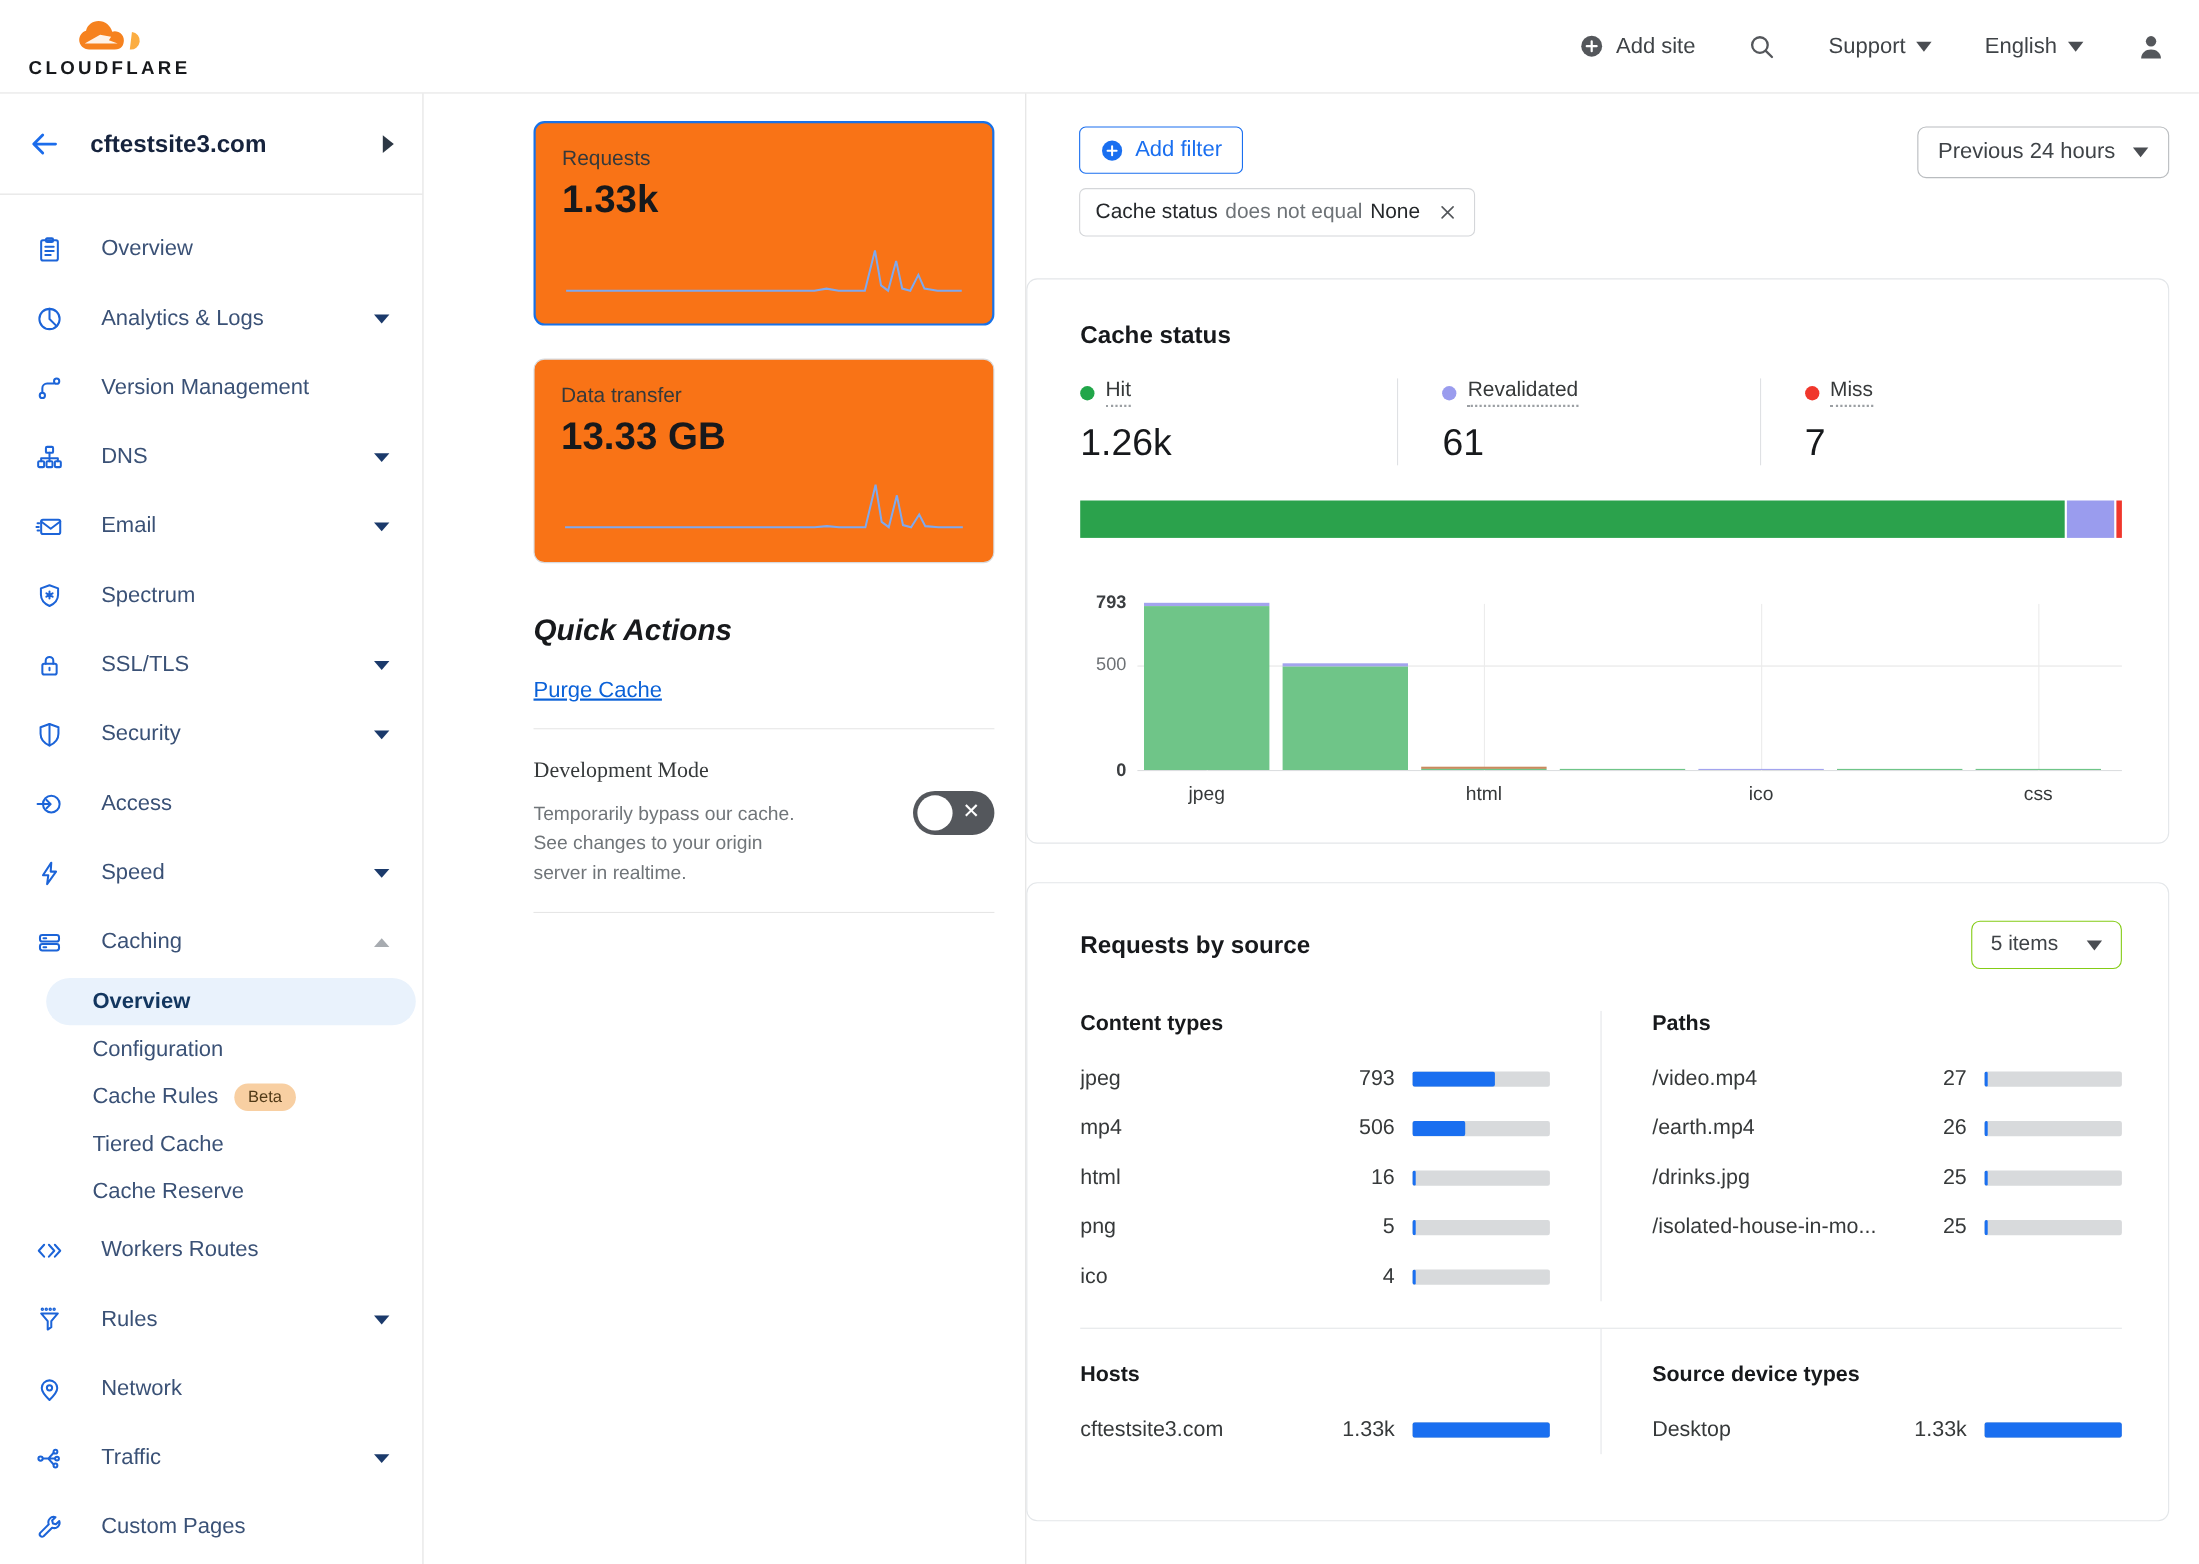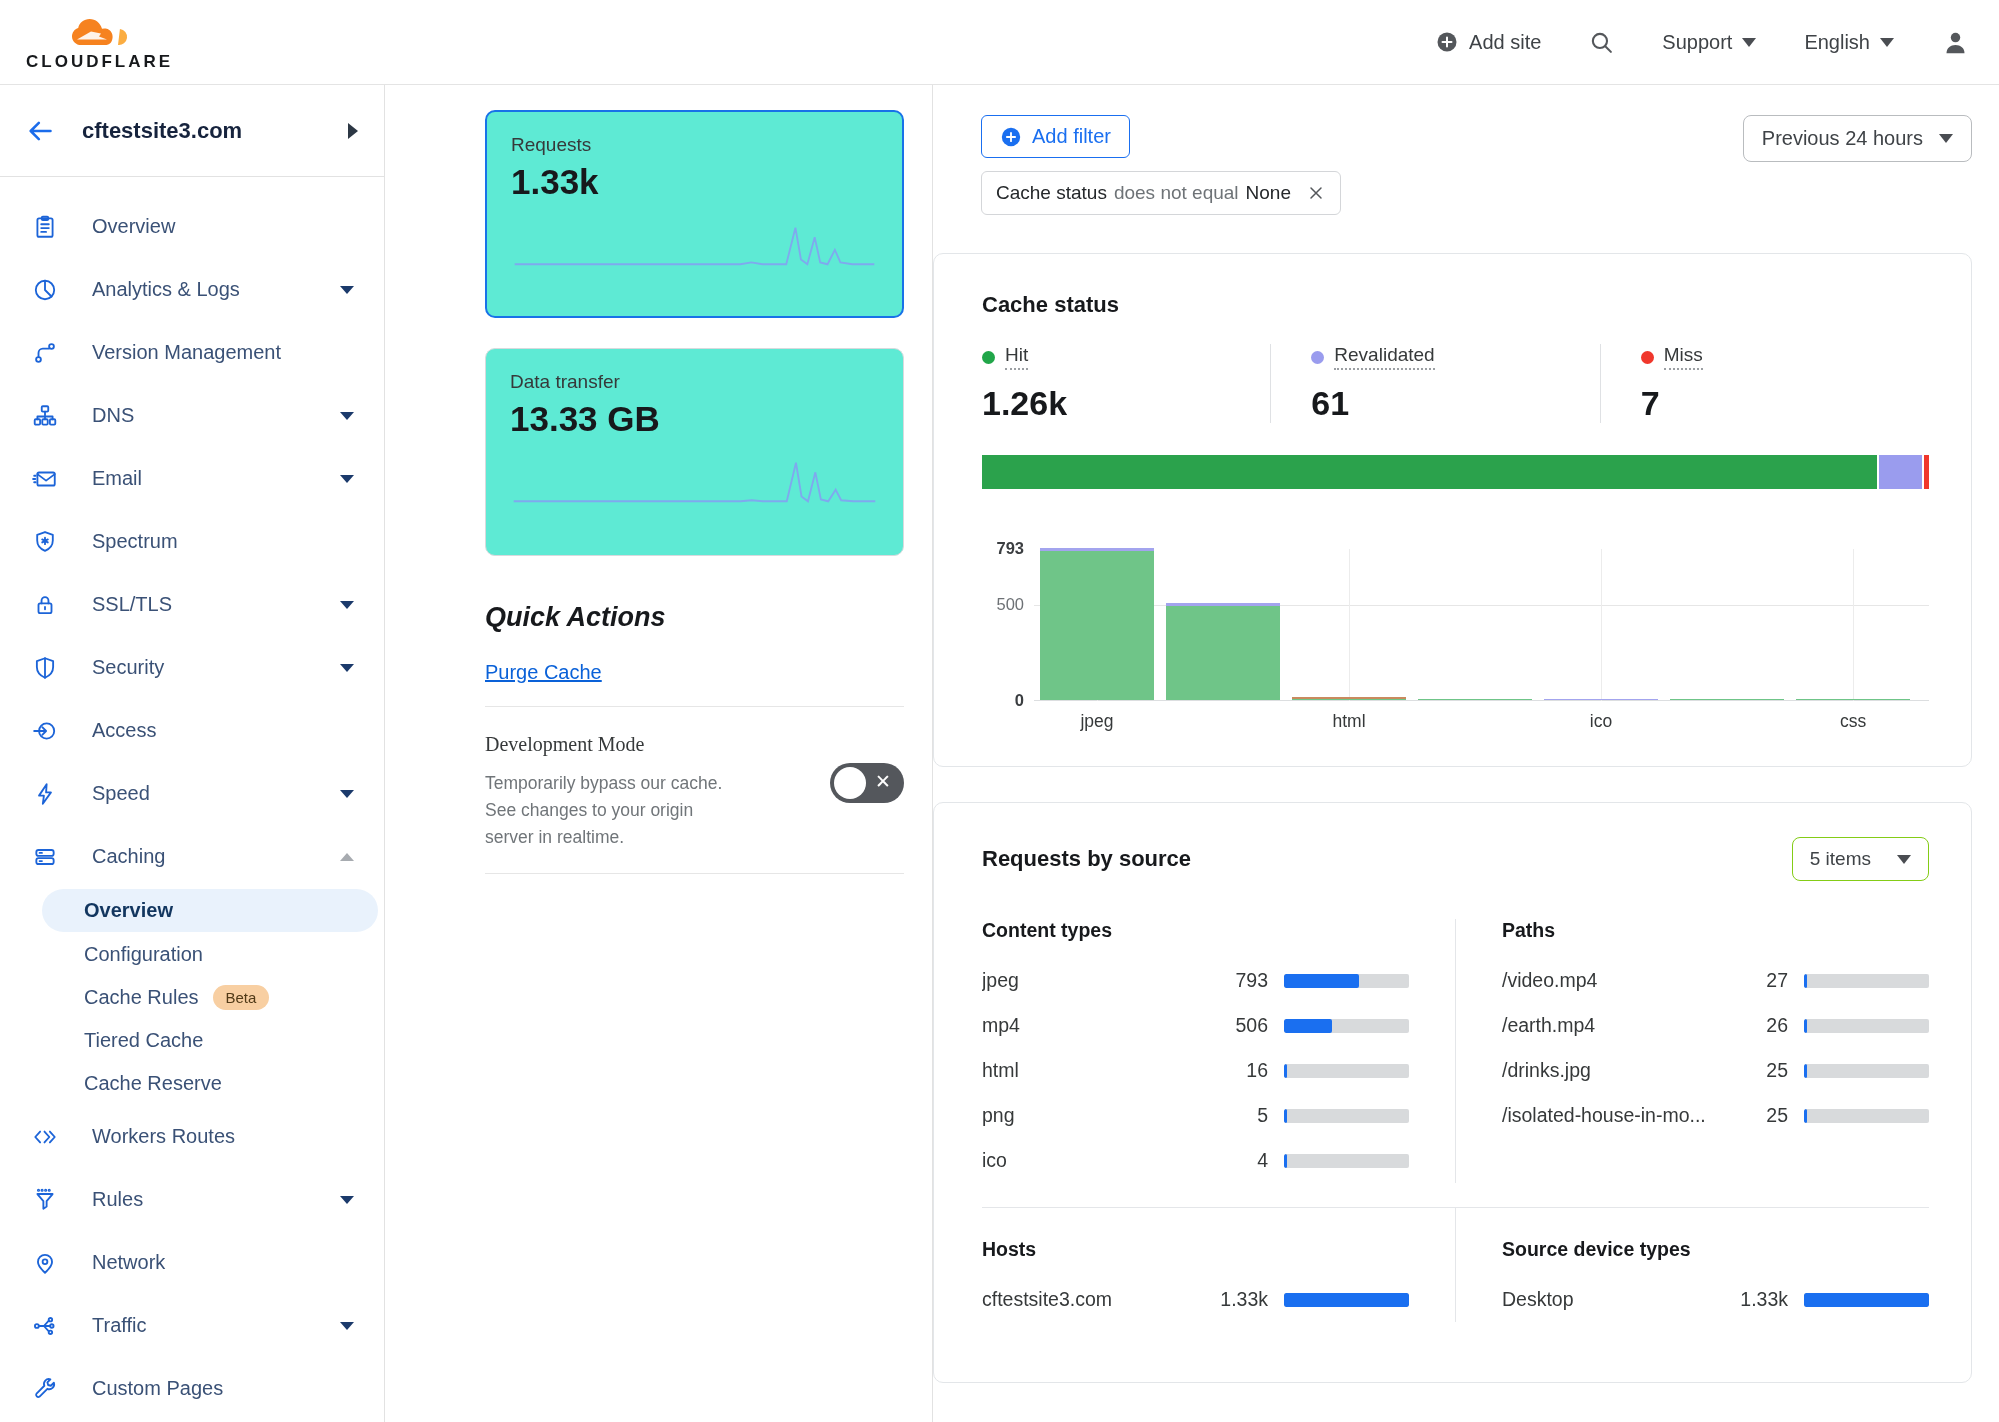--- a/index.html
+++ b/index.html
@@ -38,21 +38,21 @@
   .nav-caret.up { border-top:none; border-bottom:8px solid #a7abb0; }
   .sub-item { height:43px; display:flex; align-items:center; padding-left:84px; font-size:20px;
     color:#3a5176; cursor:pointer; }
   .sub-item.active { background:#e9f2fc; font-weight:bold; color:#12365f; border-radius:22px;
     margin:1px 6px 1px 42px; padding-left:42px; }
   .beta-badge { margin-left:14px; background:#f8cfa2; color:#513a17; font-size:15px;
     padding:4px 13px; border-radius:13px; }
 
   
   .metric-card { border:1.5px solid #d8dadd; border-radius:10px; padding:22px 24px 14px;
-    height:208px; margin-bottom:30px; cursor:pointer; background:#5eead4; }
+    height:186px; margin-bottom:30px; cursor:pointer; background:#f97316; }
   .metric-card.selected { border:2.5px solid #1872e8; }
   .metric-label { font-size:19px; color:#36393a; }
   .metric-value { font-size:35px; font-weight:bold; color:#17191c; margin-top:6px; }
   .spark { width:100%; height:54px; margin-top:16px; display:block; }
   .qa-title { margin-top:46px; font-size:27px; font-weight:bold;font-style:italic; }
   .purge-link { display:inline-block; margin-top:28px; font-size:20px; color:#0a61d8;
     text-decoration:underline; cursor:pointer; }
   .divider { border-top:1px solid #e6e6e6; margin-top:22px; }
   .devmode { margin-top:26px; display:flex; }
   .devmode-title { font-size:20px; color:#36393a;font-family:Liberation Serif, serif; }
@@ -77,21 +77,21 @@
   .card { border:1px solid #e3e6e9; border-radius:10px; background:#fff; }
   .card1 { margin-top:38px; padding:38px 42px 34px 48px; }
   .card2 { margin-top:35px; padding:34px 42px 60px 48px; }
   .cs-title { font-size:22px; font-weight:bold; }
   .stats-row { margin-top:26px; display:flex; }
   .stat-col { flex:1; padding-left:40px; border-left:1px solid #dfe1e4; }
   .stat-col:first-child { padding-left:0; border-left:none; }
   .stat-head { display:flex; align-items:center; gap:10px; }
   .stat-dot { width:13px; height:13px; border-radius:50%; flex:none; }
   .stat-label { font-size:19px; color:#36393a; border-bottom:2px dotted #9b9fa3; padding-bottom:2px; }
-  .stat-value { font-size:34px; font-weight:bold; margin-top:14px; }
+  .stat-value { font-size:34px; font-weight:normal; margin-top:14px; }
   .summary-bar { margin-top:32px; height:34px; display:flex; }
   
   .chart-wrap { margin-top:60px; }
   .chart { position:relative; height:152px; margin-left:52px; border-bottom:1px solid #dcdee0;
     display:flex; }
   .hline { position:absolute; left:0; right:0; height:1px; background:#e6e6e6; }
   .slot { width:126px; position:relative; display:flex; align-items:flex-end; justify-content:center; }
   .vline { position:absolute; left:50%; top:0; bottom:-1px; width:1px; background:#ececec; }
   .bar { width:114px; display:flex; flex-direction:column; justify-content:flex-end; position:relative; z-index:1; }
   .ytick { position:absolute; left:-56px; width:46px; text-align:right; font-size:16.5px; color:#3b3e41; }

